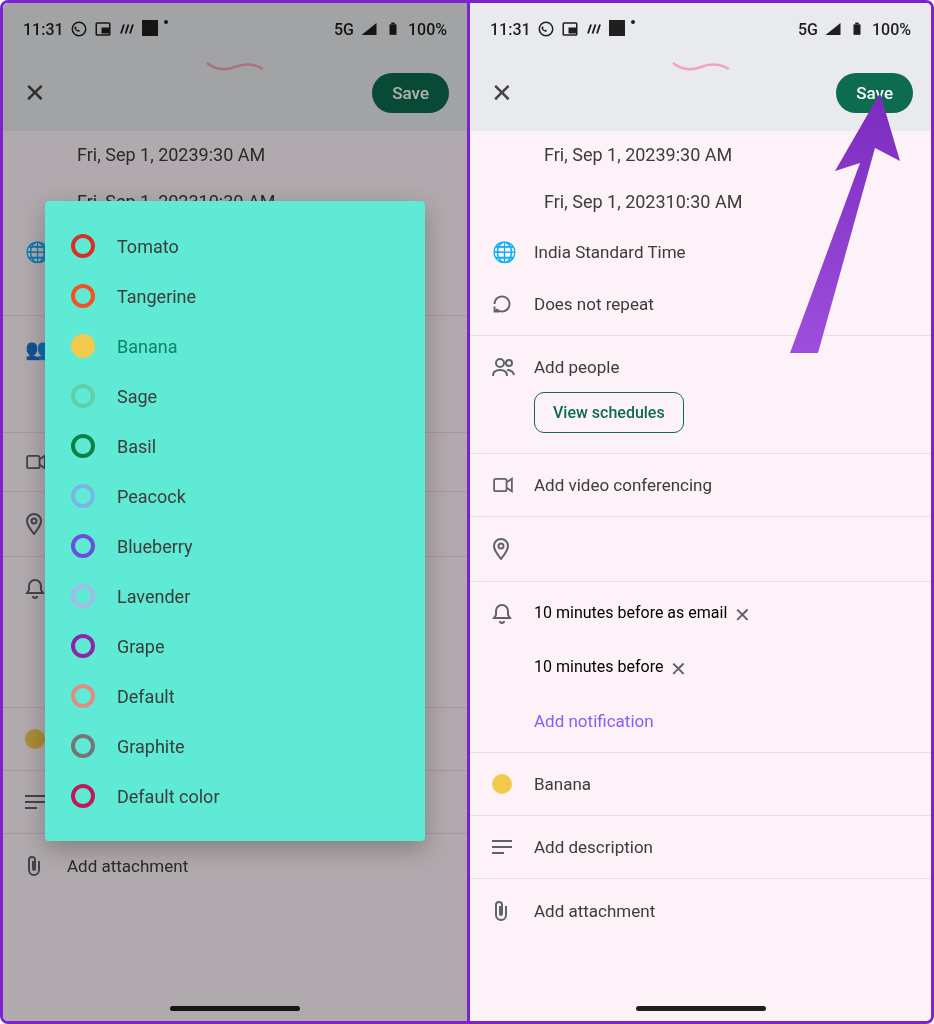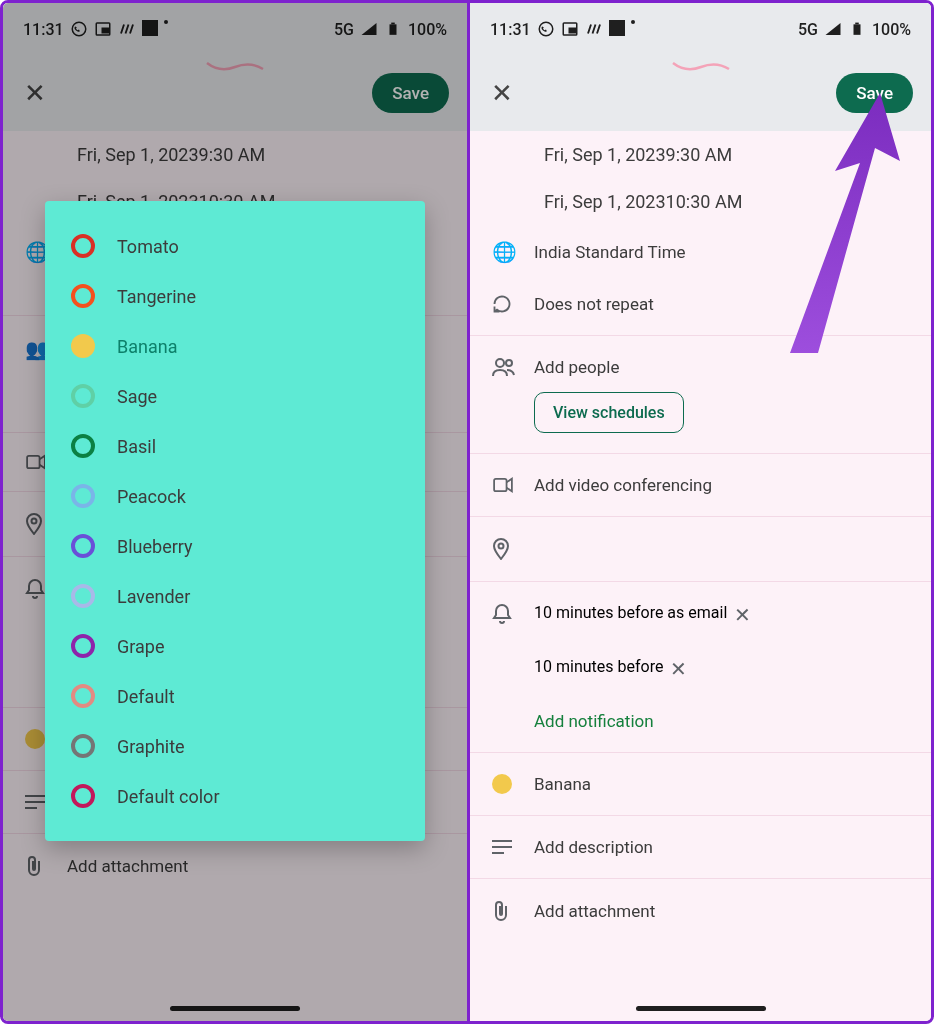--- a/index.html
+++ b/index.html
@@ -348,21 +348,21 @@
         <span class="txt">10 minutes before as email</span>
         <span class="xbtn">✕</span>
       </div>
       <div class="notif-row">
         <span class="ico"></span>
         <span class="txt">10 minutes before</span>
         <span class="xbtn">✕</span>
       </div>
       <div class="row">
         <span class="ico"></span>
-        <span class="txt" style="color:#15803d">Add notification</span>
+        <span class="txt" style="color:#8b5cf6">Add notification</span>
       </div>
       <div class="divider"></div>
       <div class="row">
         <span class="ico">
             <span class="color-dot"></span>
           </span>
         <span class="txt">Banana</span>
       </div>
       <div class="divider"></div>
       <div class="row">

